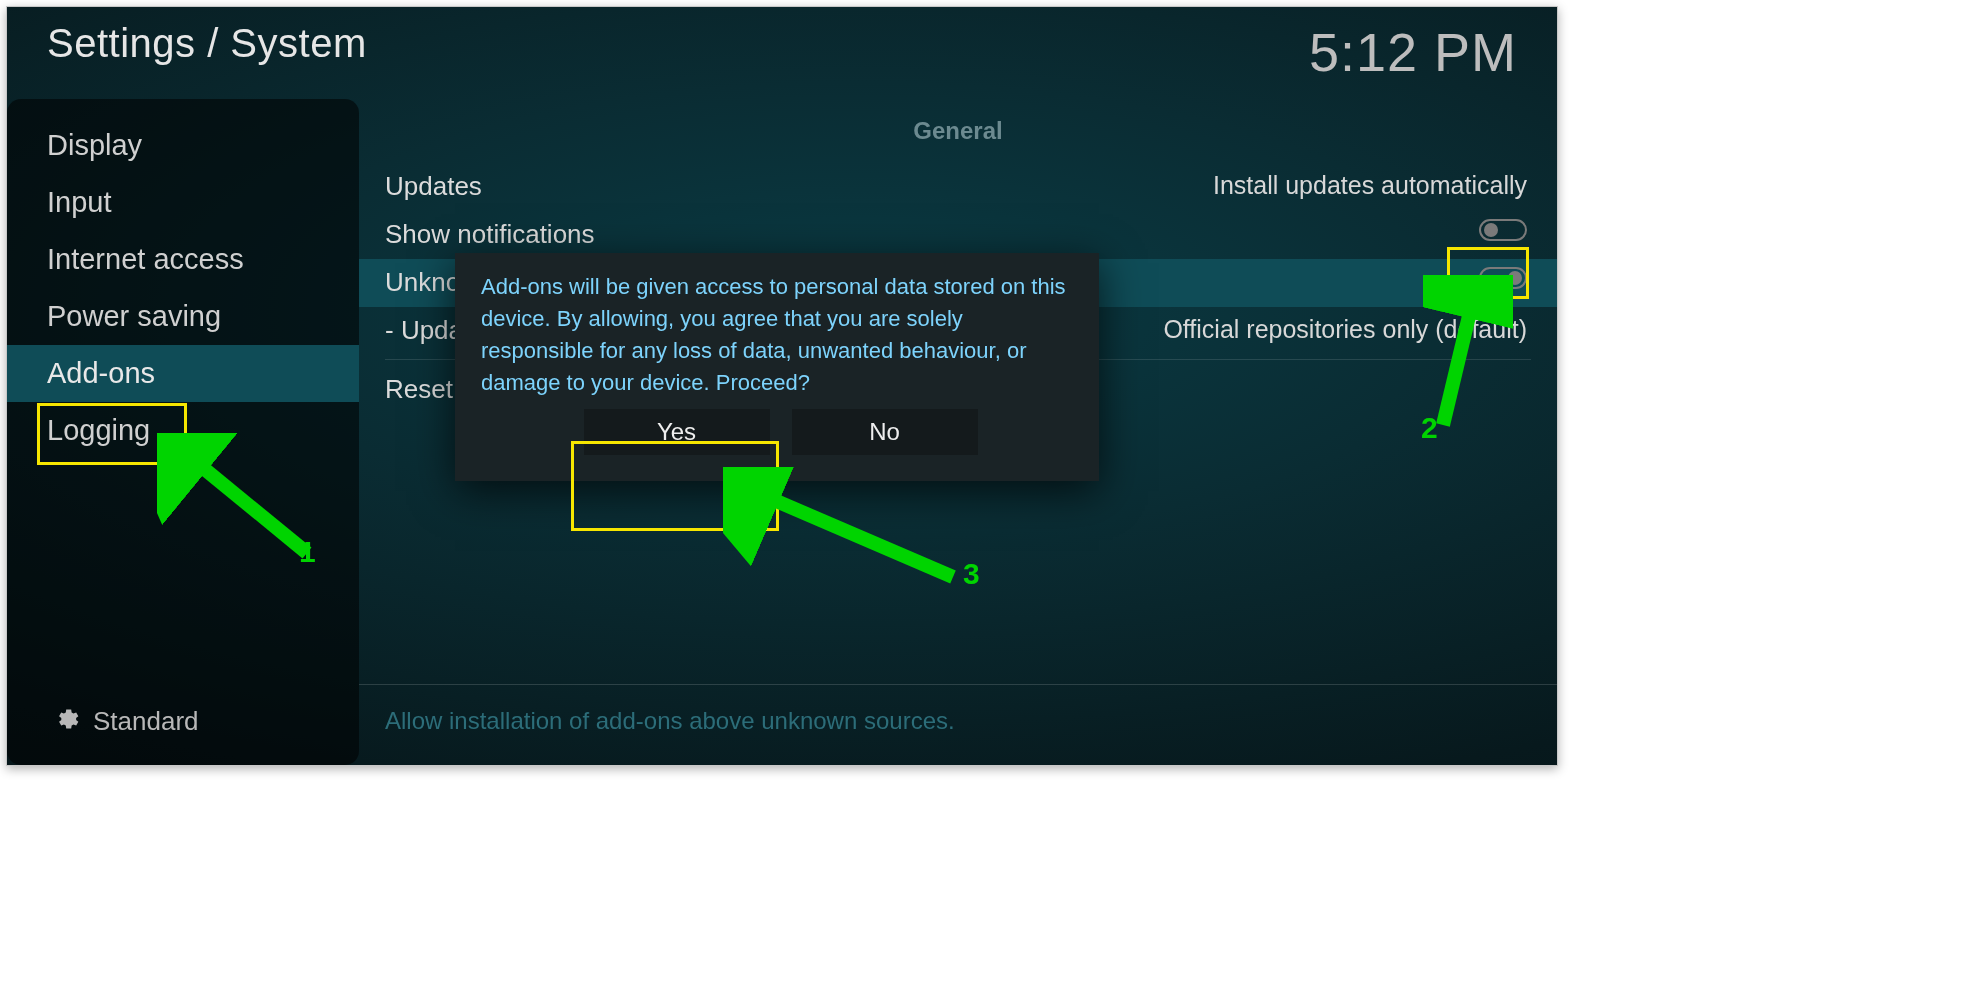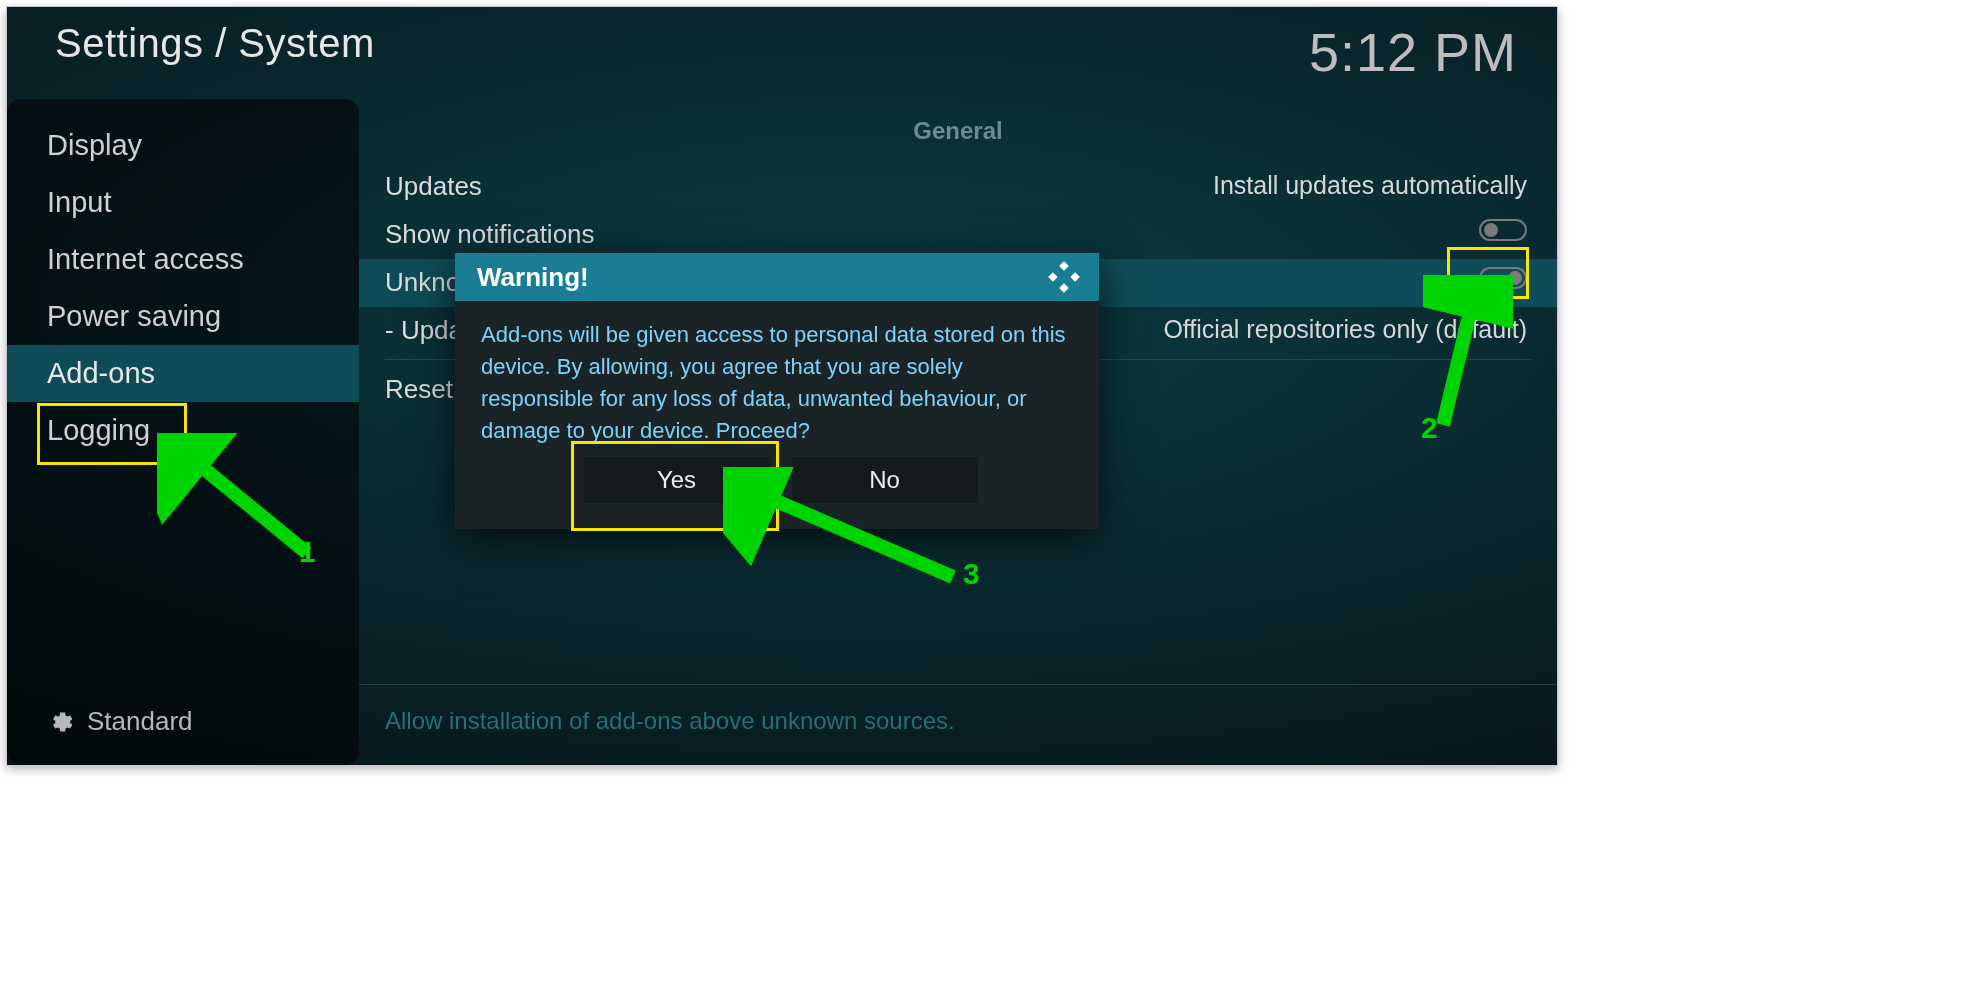--- a/index.html
+++ b/index.html
@@ -29,21 +29,20 @@
     display: flex;
     align-items: flex-start;
     justify-content: space-between;
     padding: 14px 40px 0 40px;
   }
   .breadcrumb {
     font-size: 40px;
     font-weight: 300;
     color: #e6e6e6;
     letter-spacing: 0.5px;
-    margin-left: 8px;
   }
   .clock {
     font-size: 54px;
     font-weight: 300;
     color: #bdbdbd;
     letter-spacing: 1px;
   }
   .body {
     flex: 1;
     display: flex;
@@ -65,26 +64,26 @@
     padding: 12px 0 12px 40px;
     cursor: pointer;
   }
   .sidebar-item.selected {
     background: #0f4c57;
     color: #e8e8e8;
   }
   .sidebar-footer {
     margin-top: auto;
     display: flex;
-    align-items: center;
     gap: 14px;
     padding: 0 0 28px 40px;
     color: #b8b8b8;
     font-size: 26px;
     font-weight: 300;
+    margin-left: 6px;
   }
   .gear {
     width: 26px; height: 26px;
     display: inline-block;
   }
   .content {
     flex: 1;
     display: flex;
     flex-direction: column;
     position: relative;
@@ -273,31 +272,20 @@
       <div class="row">
         <span>Reset above settings to default</span>
       </div>
 
       <div class="help-bar">Allow installation of add-ons above unknown sources.</div>
     </div>
 
   </div>
 
   <div class="dialog">
-    <div class="dialog-header">
-      <span>Warning!</span>
-      <span class="kodi-logo">
-        <svg viewBox="0 0 40 40" fill="#ffffff">
-          <rect x="16" y="3" width="8" height="8" transform="rotate(45 20 7)"></rect>
-          <rect x="3" y="16" width="8" height="8" transform="rotate(45 7 20)"></rect>
-          <rect x="29" y="16" width="8" height="8" transform="rotate(45 33 20)"></rect>
-          <rect x="16" y="29" width="8" height="8" transform="rotate(45 20 33)"></rect>
-        </svg>
-      </span>
-    </div>
     <div class="dialog-body">Add-ons will be given access to personal data stored on this device. By allowing, you agree that you are solely responsible for any loss of data, unwanted behaviour, or damage to your device. Proceed?</div>
     <div class="dialog-actions">
       <div class="dlg-btn">Yes</div>
       <div class="dlg-btn">No</div>
     </div>
   </div>
 
   <div class="annot-box" style="left:30px; top:396px; width:150px; height:62px;"></div>
   <div class="annot-box" style="left:1440px; top:240px; width:82px; height:52px;"></div>
   <div class="annot-box" style="left:564px; top:434px; width:208px; height:90px;"></div>

